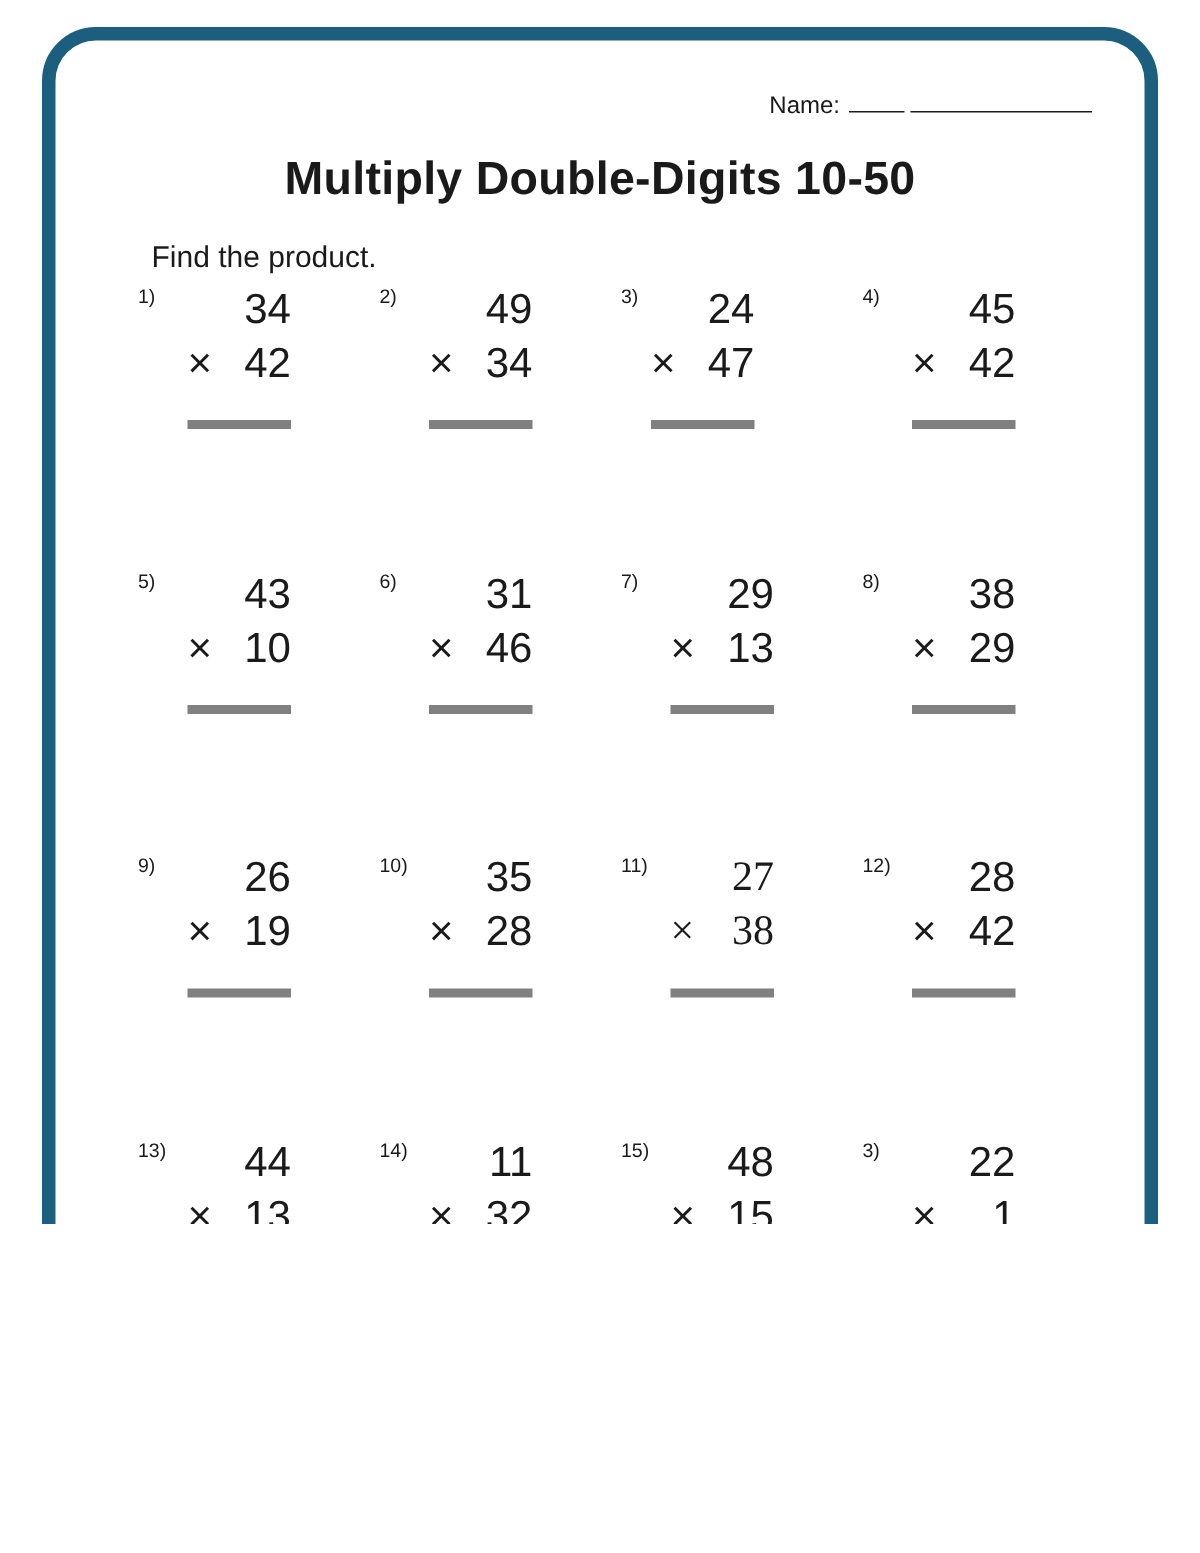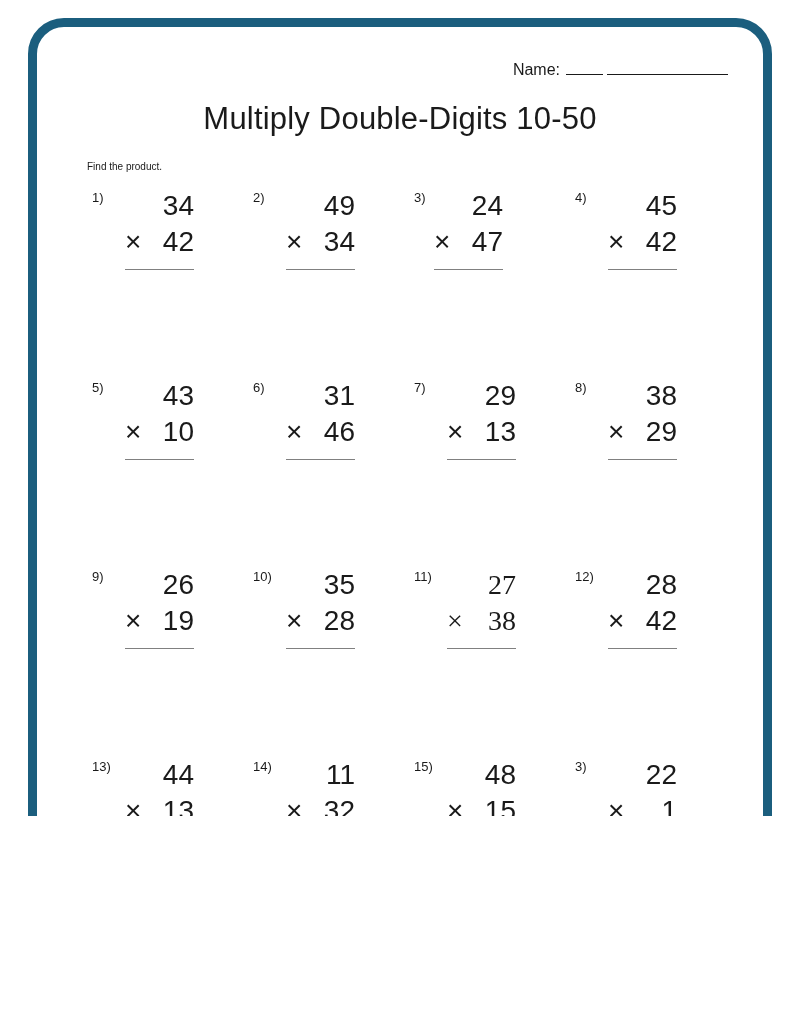--- a/index.html
+++ b/index.html
@@ -43,28 +43,28 @@
   }
   .name-line-seg.s1 { width: 37px; margin-left: 6px; }
   .name-line-seg.s2 { width: 121px; margin-left: 4px; }
   .title {
     position: absolute;
     top: 101px;
     left: 0;
     width: 100%;
     text-align: center;
     font-size: 31px;
-    font-weight: normal;
+    font-weight: bold;
     letter-spacing: 0.2px;
   }
   .instructions {
     position: absolute;
     top: 161px;
-    left: 87px;
-    font-size: 10px;
+    left: 101px;
+    font-size: 20px;
   }
   .problems {
     position: absolute;
     top: 186px;
     left: 92px;
     display: grid;
     grid-template-columns: repeat(4, 161px);
     grid-auto-rows: 189.5px;
   }
   .problem {
@@ -73,22 +73,22 @@
   .p-label {
     position: absolute;
     left: 0;
     top: 4px;
     font-size: 13px;
   }
   .p-body {
     margin-left: 33px;
     width: 69px;
     padding-top: 2px;
-    padding-bottom: 9px;
-    border-bottom: 1px solid #8b5cf6;
+    padding-bottom: 20px;
+    border-bottom: 6px solid #8b5cf6;
   }
   .p-top {
     text-align: right;
     font-size: 28px;
     line-height: 36px;
   }
   .p-row {
     display: flex;
     justify-content: space-between;
     align-items: baseline;

